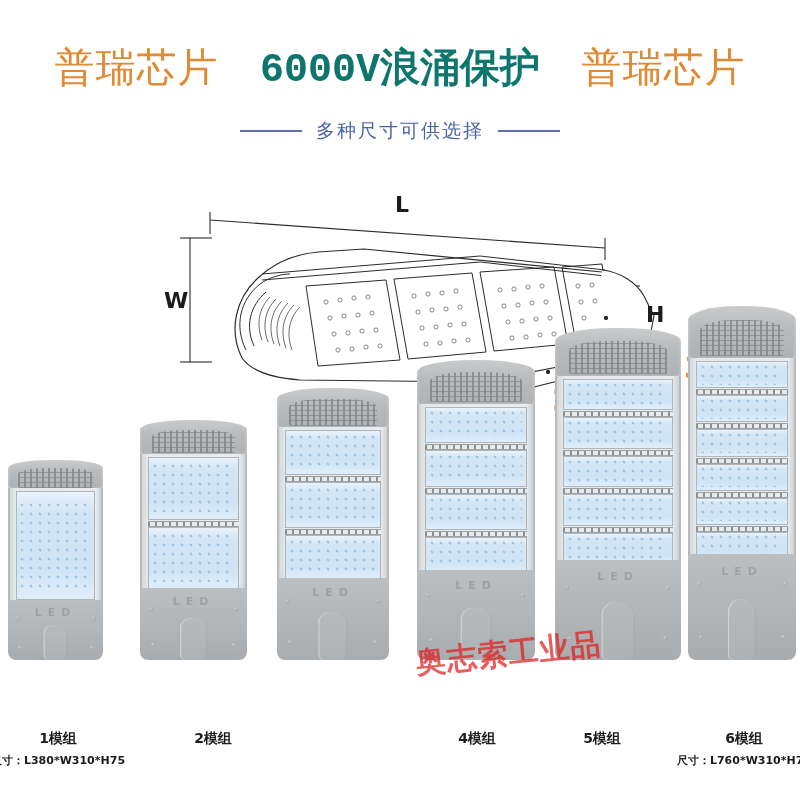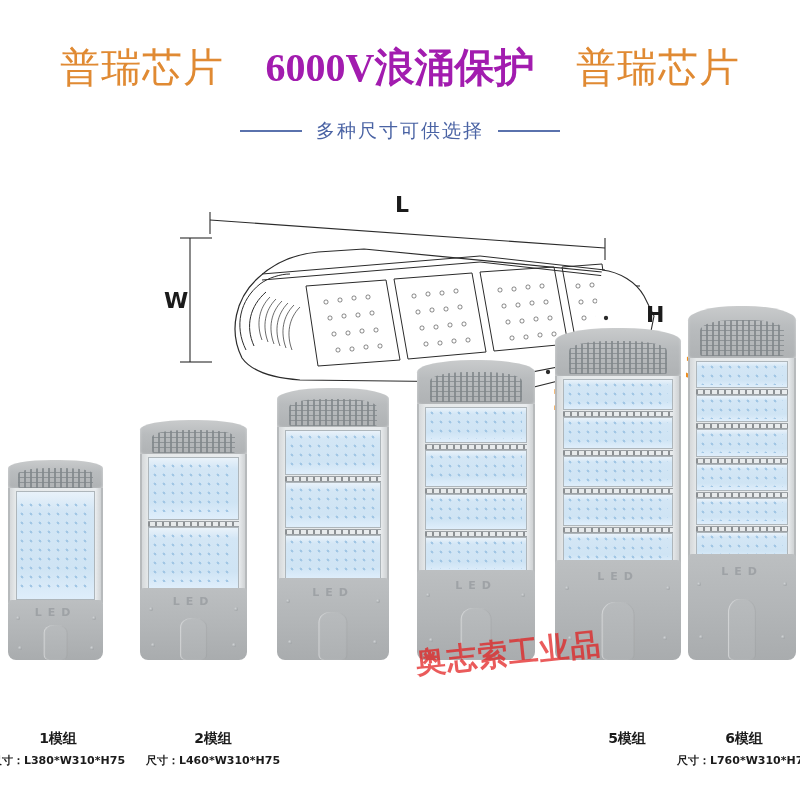--- a/index.html
+++ b/index.html
@@ -15,23 +15,23 @@
   .headline {
     position: absolute; top: 44px; left: 0; width: 800px;
     text-align: center;
     font-family: "DejaVu Serif", "Liberation Serif", serif;
     font-size: 40px; line-height: 1.15;
     color: #e08a33;
     letter-spacing: 1px;
     white-space: nowrap;
   }
   .headline .mid {
-    font-family: Liberation Serif, serif;
+    font-family: Liberation Mono, monospace;
     font-weight: bold;
-    color: #a21caf;
+    color: #0f766e;
     letter-spacing: 0px;
   }
   .headline .seg { display: inline-block; }
   .headline .sp { display: inline-block; width: 14px; }
 
   .subrow {
     position: absolute; top: 118px; left: 0; width: 800px;
     display: flex; align-items: center; justify-content: center; gap: 14px;
   }
   .subrow .rule { width: 62px; height: 2px; background: #5a72ad; }
@@ -335,21 +335,20 @@
             <div class="body-neck"></div>
             <div class="screw" style="left: 8%; top: 26%;"></div>
             <div class="screw" style="left: 88%; top: 26%;"></div>
             <div class="screw" style="left: 10%; top: 76%;"></div>
             <div class="screw" style="left: 86%; top: 76%;"></div>
           </div>
         </div>
       </div>
       <div class="caption" style="left: 123px; top: 380px; width: 180px;">
         <div class="cap-title">2模组</div>
-        <div class="cap-dims">尺寸：L460*W310*H75</div>
       </div>
       <div class="watt" style="left: 285px; top: 92px;">150W</div>
       <div class="lamp-slot" style="left: 277px; width: 112px; height: 272px; bottom: 70px;">
         <div class="lamp">
           <div class="lamp-head" style="height: 42px;">
             <div class="vents"></div>
           </div>
           <div class="lamp-lens" style="top: 39px; height: 156px;">
             <div class="module">
               <div class="leds"></div>
@@ -400,20 +399,21 @@
             <div class="body-led-text">LED</div>
             <div class="body-neck"></div>
             <div class="screw" style="left: 8%; top: 26%;"></div>
             <div class="screw" style="left: 88%; top: 26%;"></div>
             <div class="screw" style="left: 10%; top: 76%;"></div>
             <div class="screw" style="left: 86%; top: 76%;"></div>
           </div>
         </div>
       </div>
       <div class="caption" style="left: 387px; top: 380px; width: 180px;">
+        <div class="cap-title">4模组</div>
       </div>
       <div class="watt" style="left: 552px; top: 32px;">250W</div>
       <div class="lamp-slot" style="left: 555px; width: 126px; height: 332px; bottom: 70px;">
         <div class="lamp">
           <div class="lamp-head" style="height: 51px;">
             <div class="vents"></div>
           </div>
           <div class="lamp-lens" style="top: 48px; height: 191px;">
             <div class="module">
               <div class="leds"></div>
@@ -438,21 +438,21 @@
           <div class="lamp-body" style="height: 100px;">
             <div class="body-led-text">LED</div>
             <div class="body-neck"></div>
             <div class="screw" style="left: 8%; top: 26%;"></div>
             <div class="screw" style="left: 88%; top: 26%;"></div>
             <div class="screw" style="left: 10%; top: 76%;"></div>
             <div class="screw" style="left: 86%; top: 76%;"></div>
           </div>
         </div>
       </div>
-      <div class="caption" style="left: 537px; top: 380px; width: 180px;">
+      <div class="caption" style="left: 512px; top: 380px; width: 180px;">
         <div class="cap-title">5模组</div>
       </div>
       <div class="watt" style="left: 684px; top: 0px;">300W</div>
       <div class="lamp-slot" style="left: 688px; width: 108px; height: 354px; bottom: 70px;">
         <div class="lamp">
           <div class="lamp-head" style="height: 55px;">
             <div class="vents"></div>
           </div>
           <div class="lamp-lens" style="top: 52px; height: 204px;">
             <div class="module">

